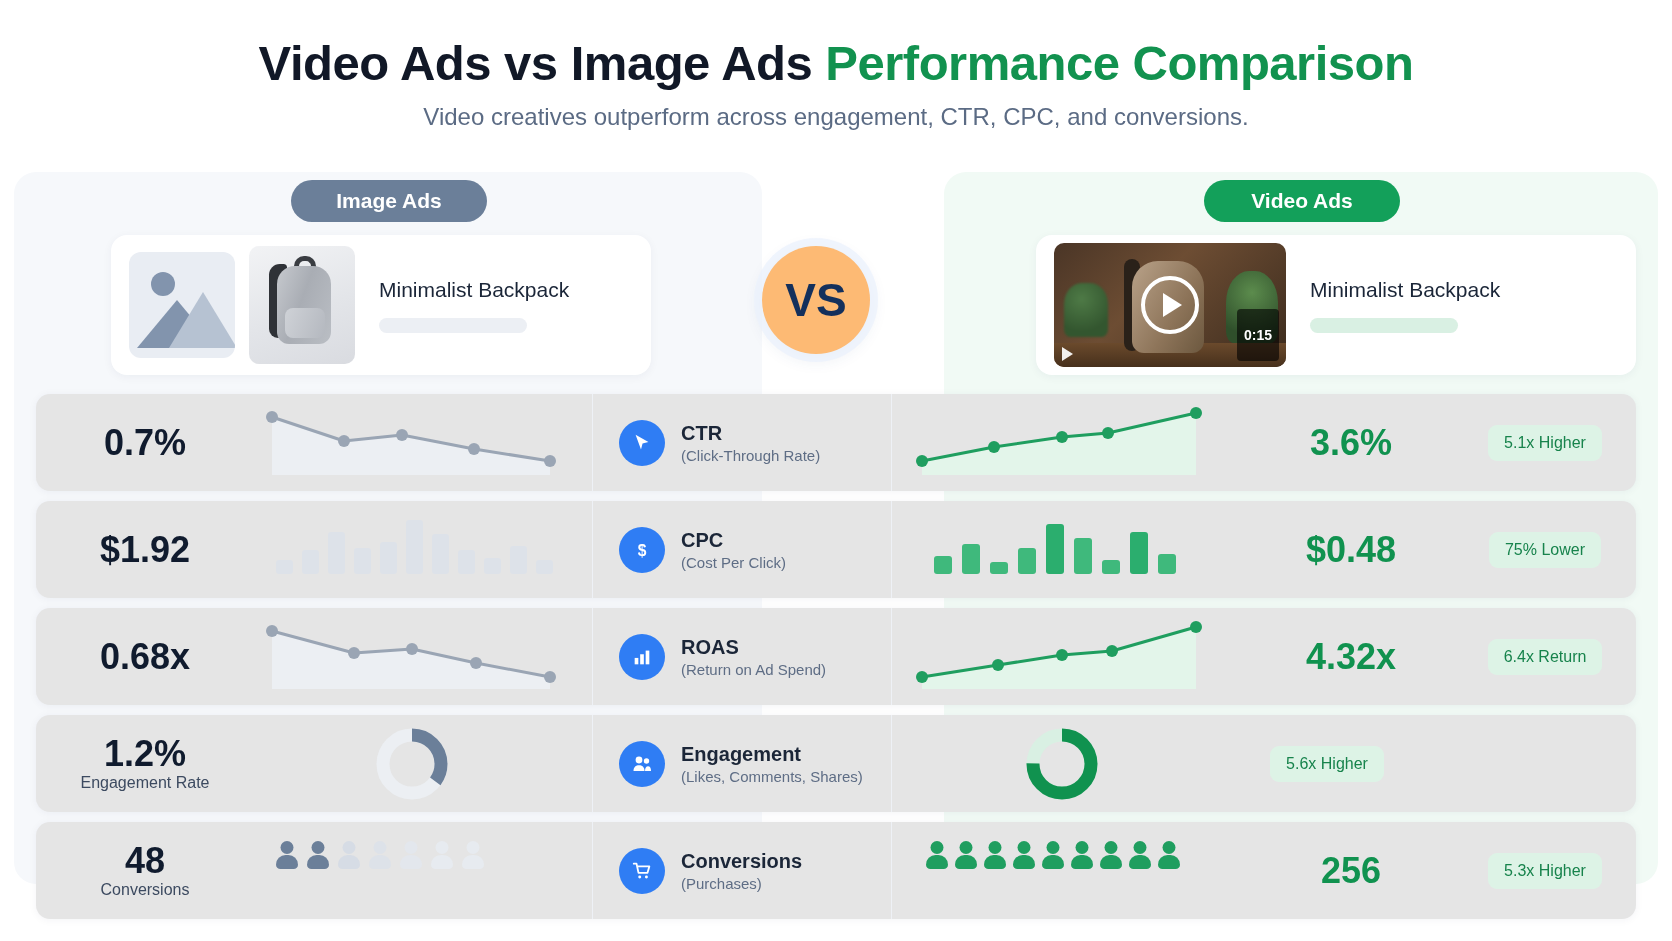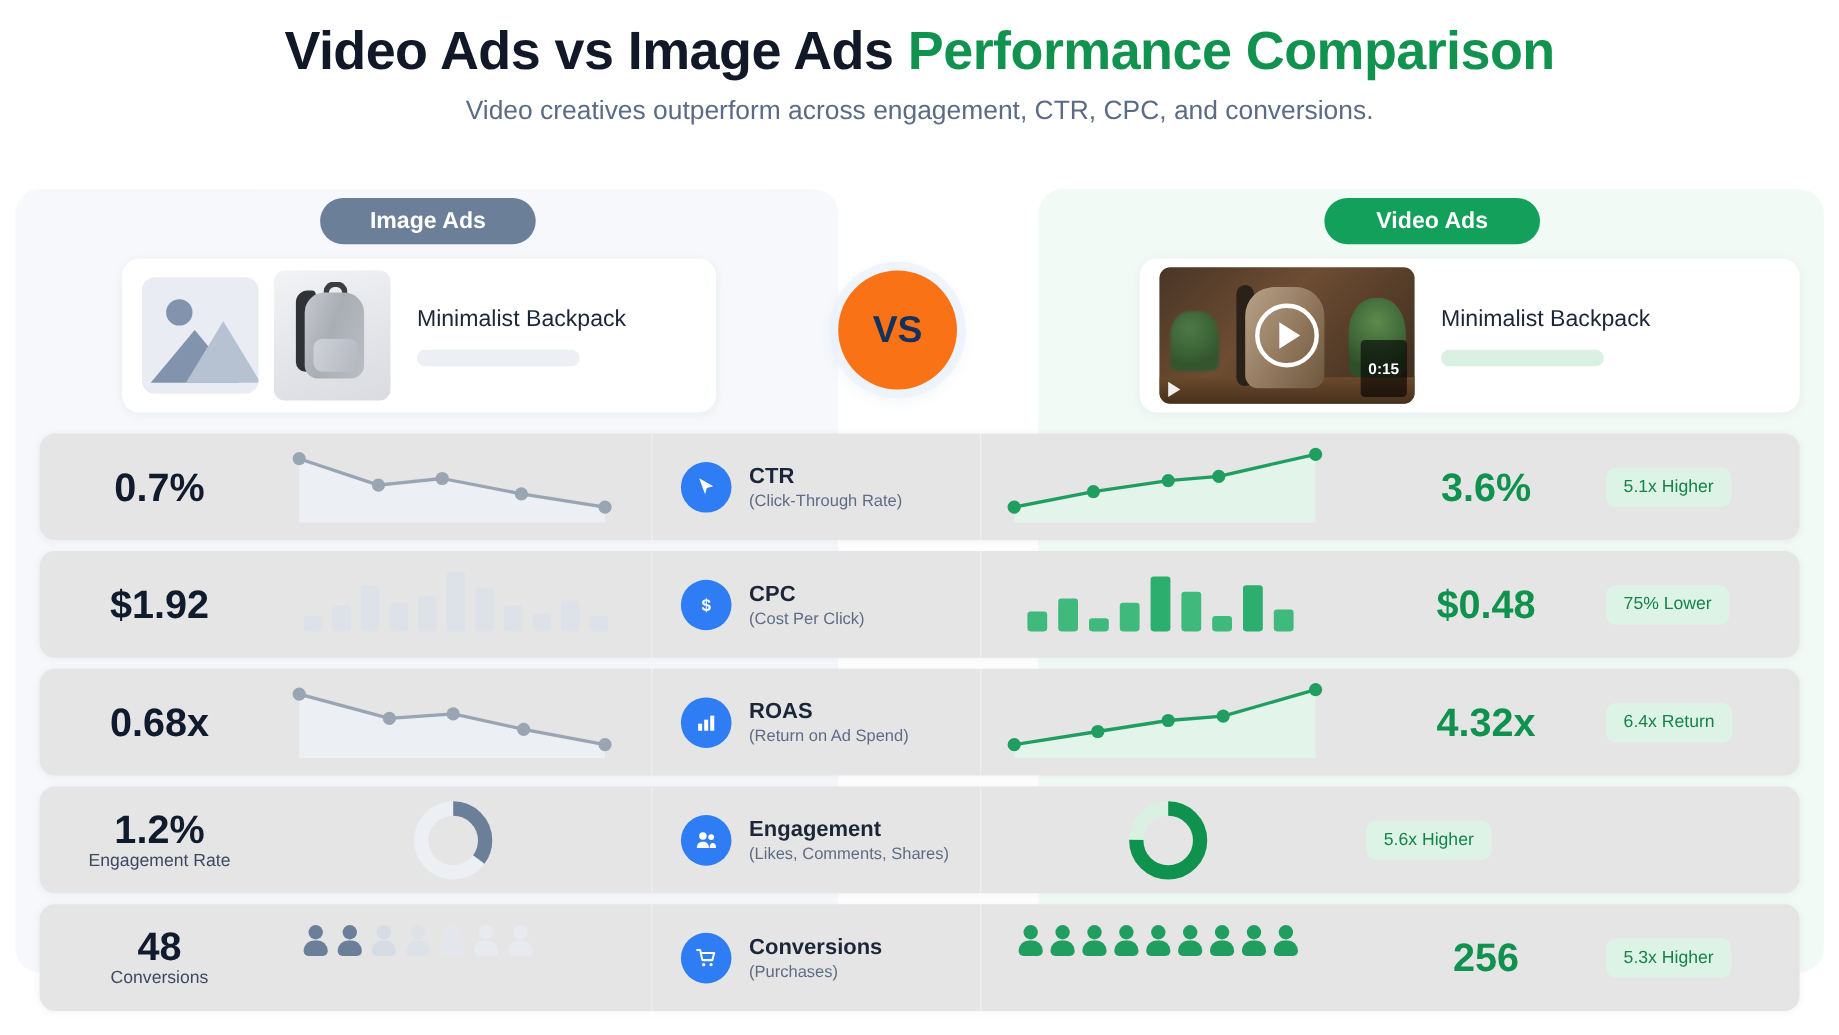--- a/index.html
+++ b/index.html
@@ -6,21 +6,21 @@
   body {
     width: 1672px; height: 941px;
     background: #ffffff;
     font-family: "Liberation Sans", sans-serif;
     overflow: hidden;
     position: relative;
   }
   .page { width: 1672px; height: 941px; position: relative; }
 
   
-  .header { text-align: center; padding-top: 20px; }
+  .header { text-align: center; padding-top: 36px; }
   .title {
     font-size: 49px; font-weight: bold; letter-spacing: -0.5px;
     color: #111827; line-height: 1.12;
   }
   .title .accent { color: #12924f; }
   .subtitle {
     margin-top: 12px; font-size: 24px; color: #5b6b84; font-weight: normal;
   }
 
   
@@ -154,22 +154,22 @@
   .meta-bar {
     margin-top: 16px; height: 15px; border-radius: 8px; width: 148px;
   }
   .meta-bar.gray { background: #eceff4; }
   .meta-bar.green { background: #d9f0e3; }
 
   
   .vs {
     position: absolute; left: 748px; top: 74px;
     width: 108px; height: 108px; border-radius: 50%;
-    background: #f97316; display: flex; align-items: center; justify-content: center;
-    font-size: 34px; font-weight: bold; color: #14305c;
+    background: #fdba74; display: flex; align-items: center; justify-content: center;
+    font-size: 46px; font-weight: bold; color: #14305c;
     box-shadow: 0 0 0 8px rgba(235,241,252,0.75), 0 4px 18px rgba(40,70,130,0.12);
   }
 
   
   .rows { position: absolute; left: 22px; top: 222px; width: 1600px; }
   .row {
     position: relative; height: 97px; margin-bottom: 10px;
     background: #e5e5e5; border-radius: 14px;
     display: flex; align-items: center;
     box-shadow: 0 1px 8px rgba(26,45,80,0.05);
@@ -192,21 +192,21 @@
     height: 97px;
   }
   .metric-icon {
     width: 46px; height: 46px; border-radius: 50%; background: #2f7df4;
     display: flex; align-items: center; justify-content: center; flex: none;
     color: #ffffff;
   }
   .metric-name { font-size: 20px; font-weight: bold; color: #1b2638; }
   .metric-desc { font-size: 15px; color: #5e6d85; margin-top: 2px; }
 
-  .cell-badge { width: 170px; flex: none; display: flex; justify-content: flex-start; }
+  .cell-badge { width: 170px; flex: none; display: flex; justify-content: center; }
   .badge {
     background: #ddf3e6; color: #17834c; font-size: 16px;
     padding: 9px 16px; border-radius: 9px; white-space: nowrap;
   }
 
   svg { display: block; overflow: visible; }
 
   .people { display: flex; align-items: flex-end; gap: 9px; height: 40px; }
   .person { width: 22px; position: relative; height: 30px; }
   .person .head {

